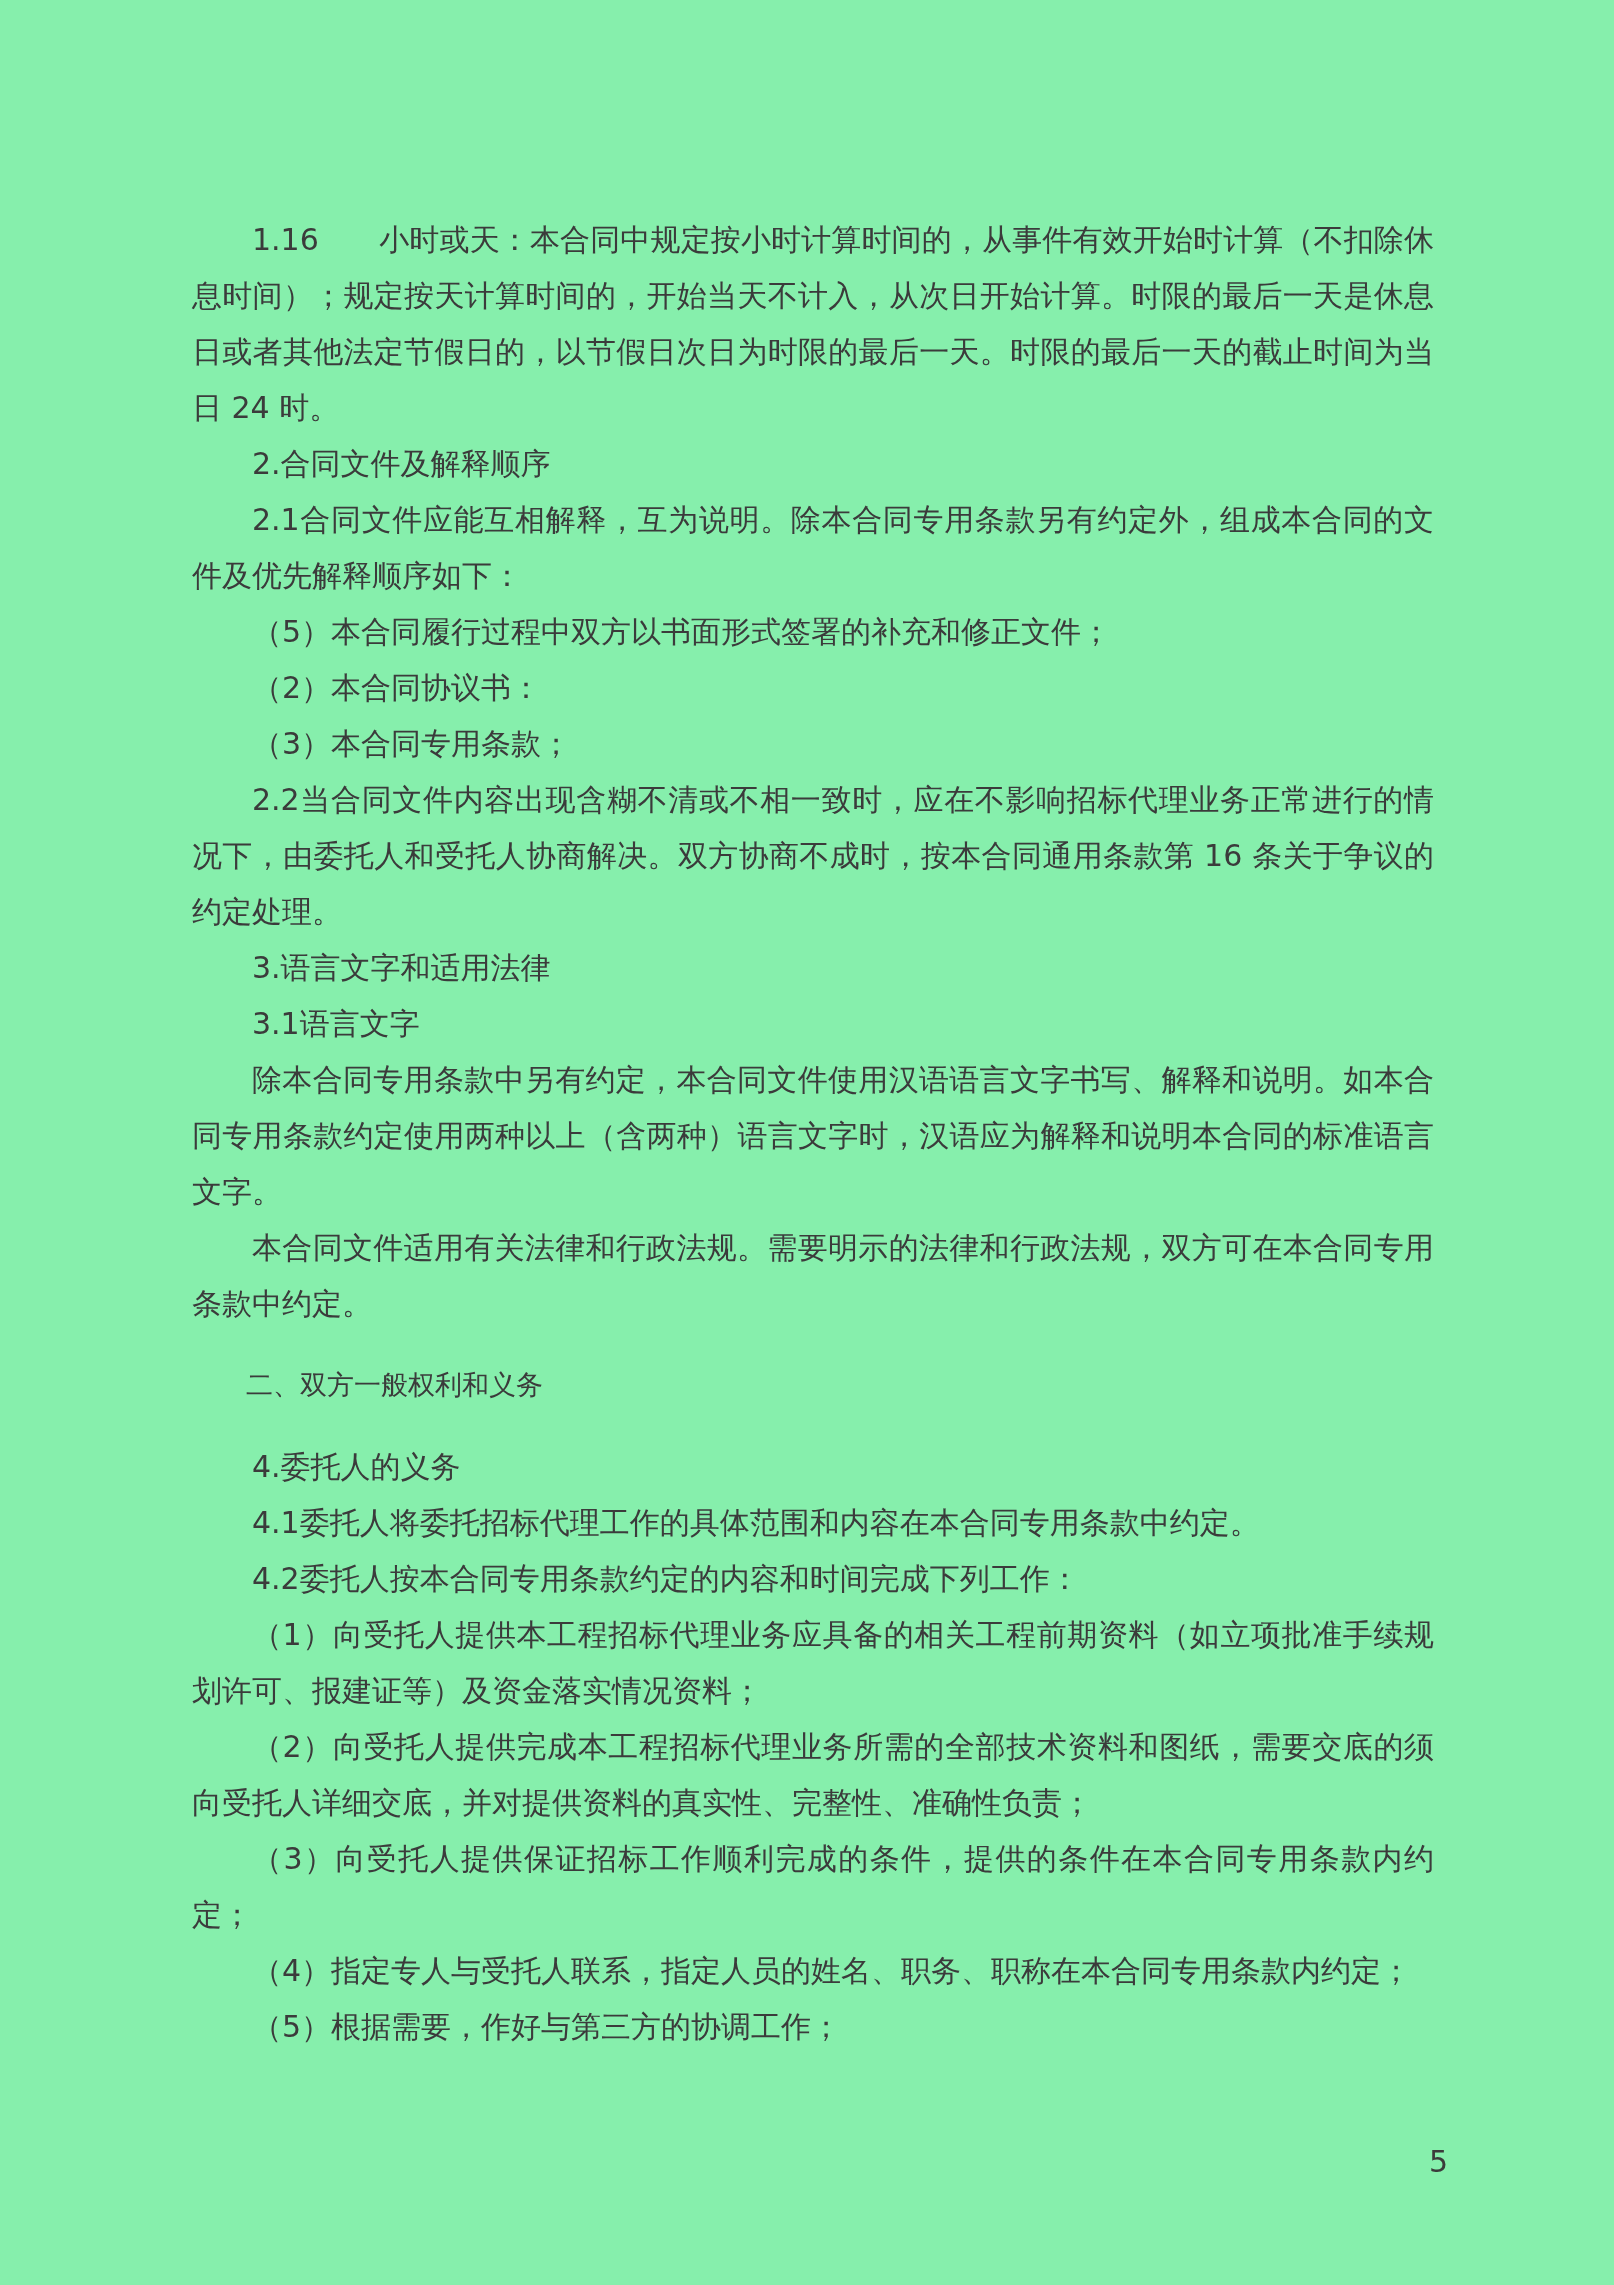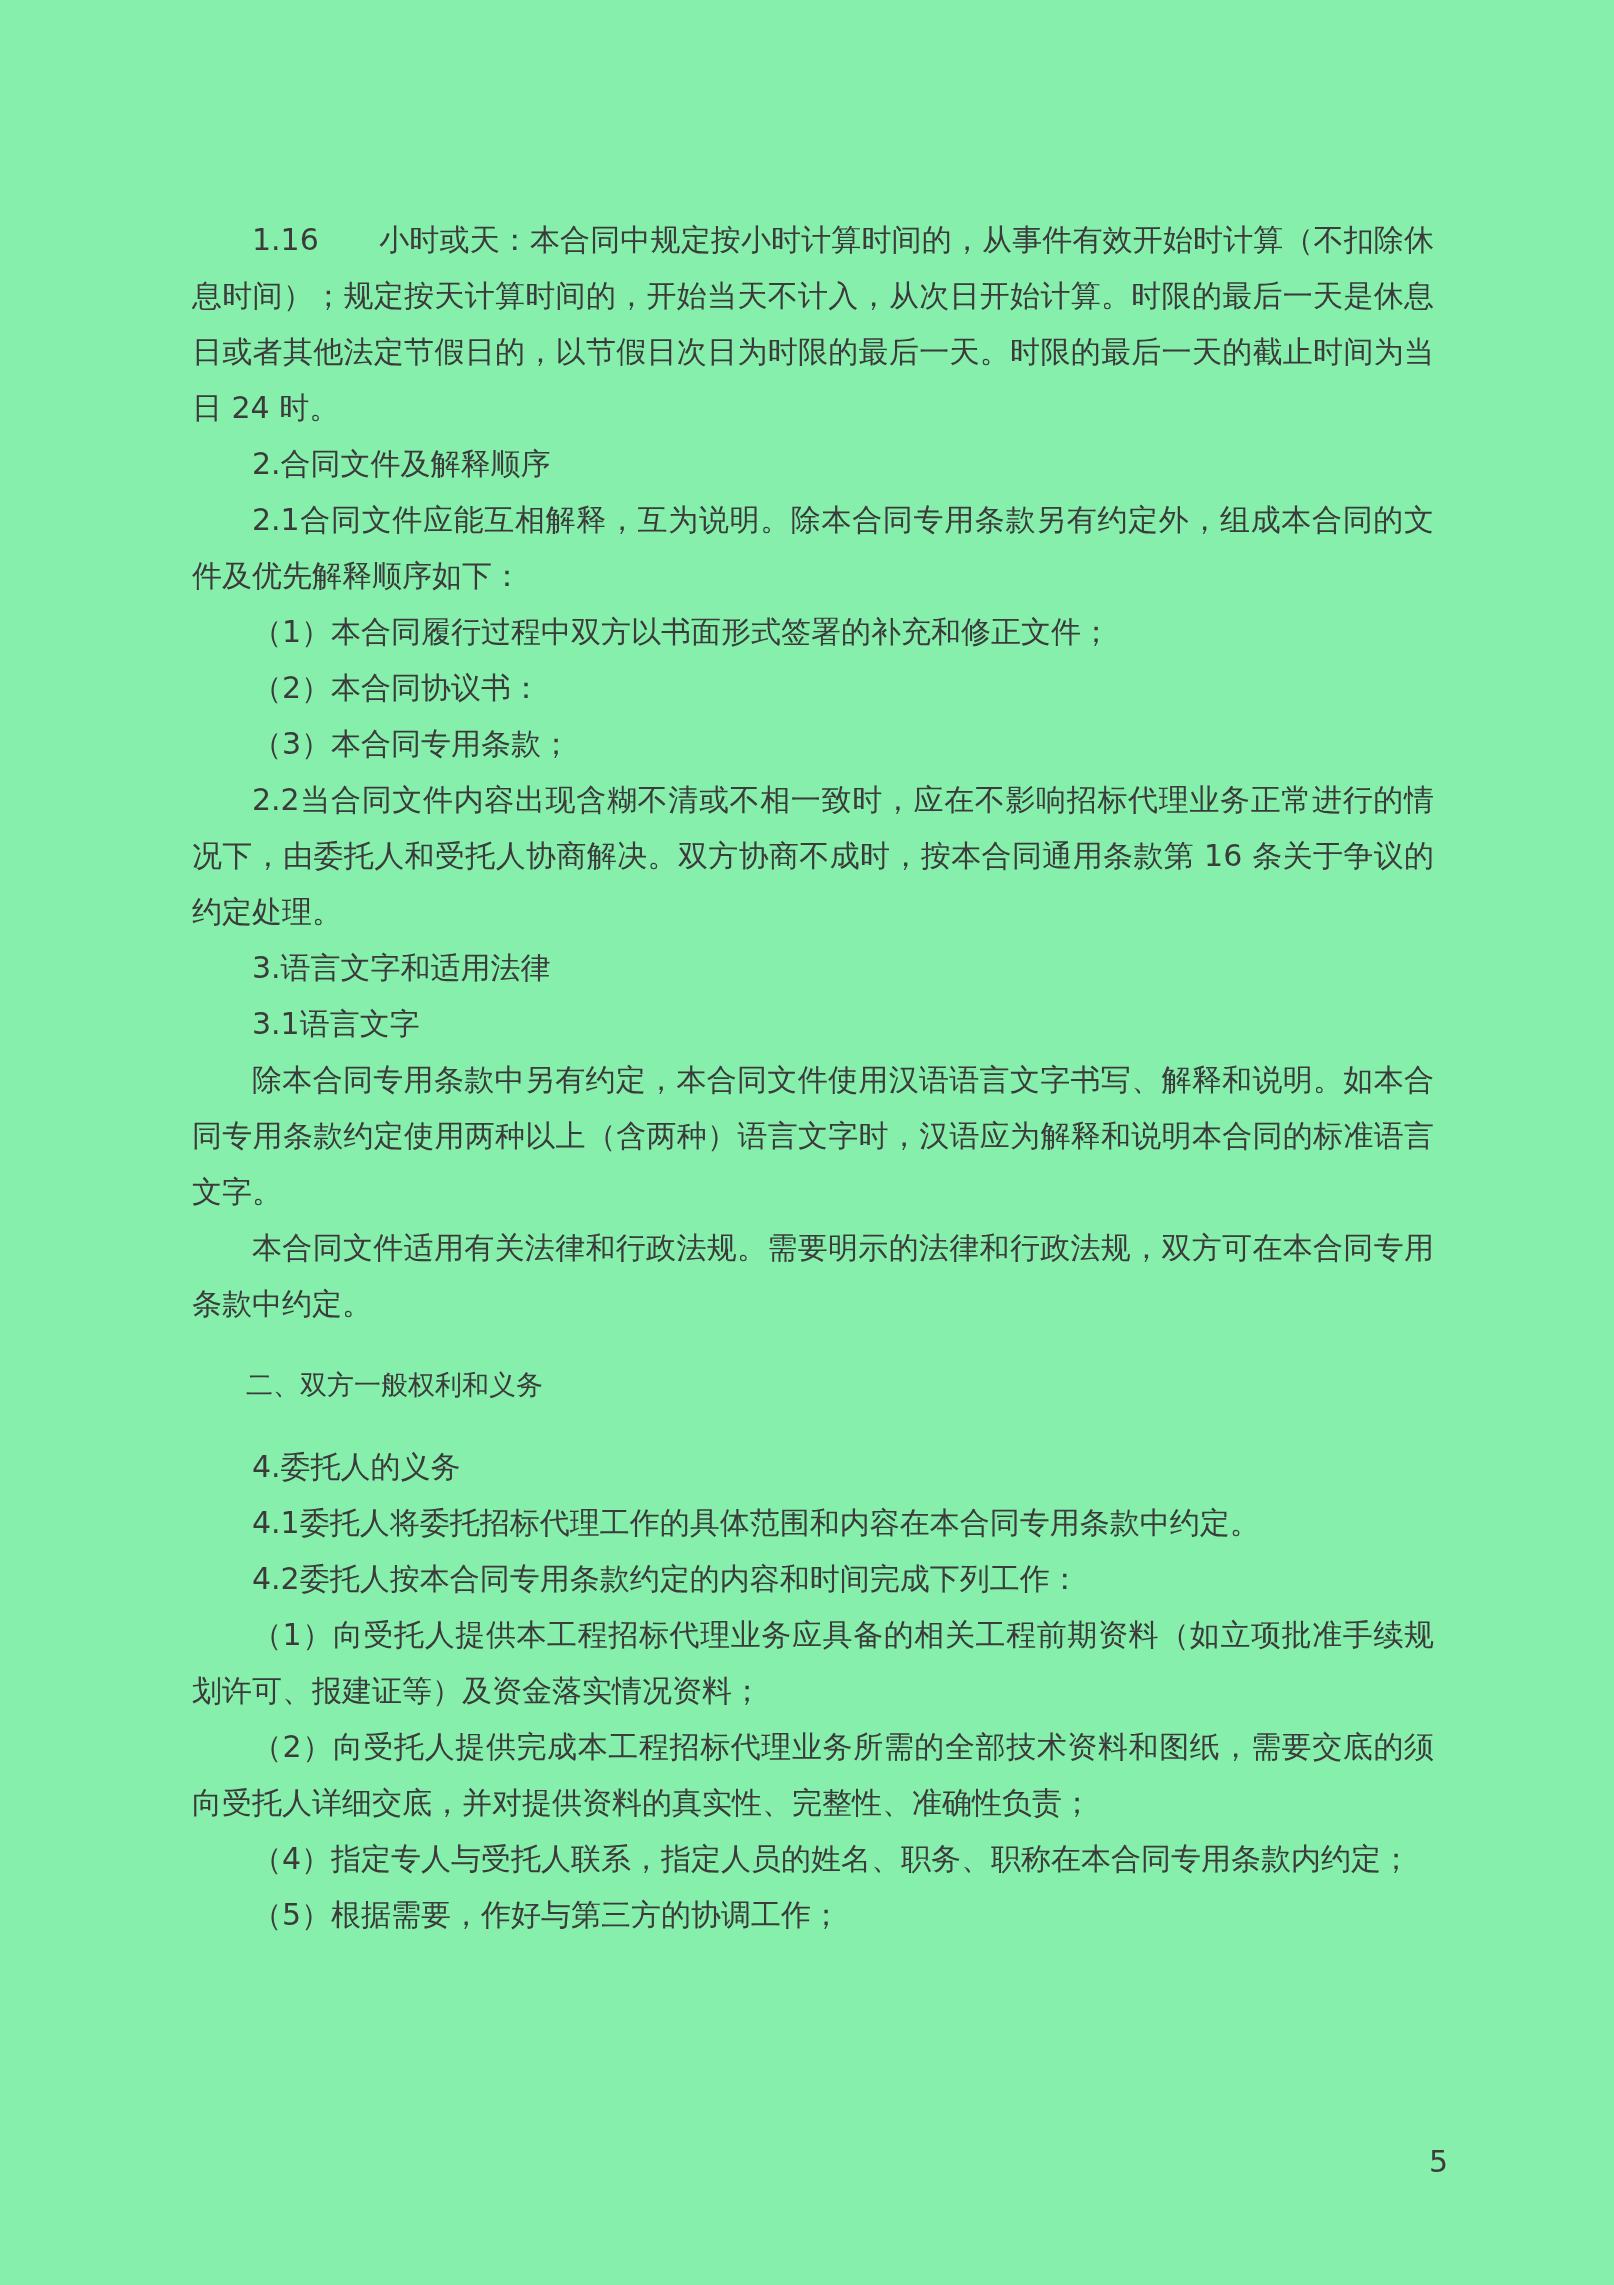--- a/index.html
+++ b/index.html
@@ -46,32 +46,33 @@
   }
 </style>
 </head>
 <body>
 
 <div class="page">
   <div class="content">
     <p class="para">1.16　　小时或天：本合同中规定按小时计算时间的，从事件有效开始时计算（不扣除休息时间）；规定按天计算时间的，开始当天不计入，从次日开始计算。时限的最后一天是休息日或者其他法定节假日的，以节假日次日为时限的最后一天。时限的最后一天的截止时间为当日 24 时。</p>
     <p class="para">2.合同文件及解释顺序</p>
     <p class="para">2.1合同文件应能互相解释，互为说明。除本合同专用条款另有约定外，组成本合同的文件及优先解释顺序如下：</p>
-    <p class="para">（1）本合同履行过程中双方以书面形式签署的补充和修正文件；</p>
+    <p class="para">（5）本合同履行过程中双方以书面形式签署的补充和修正文件；</p>
     <p class="para">（2）本合同协议书：</p>
     <p class="para">（3）本合同专用条款；</p>
     <p class="para">2.2当合同文件内容出现含糊不清或不相一致时，应在不影响招标代理业务正常进行的情况下，由委托人和受托人协商解决。双方协商不成时，按本合同通用条款第 16 条关于争议的约定处理。</p>
     <p class="para">3.语言文字和适用法律</p>
     <p class="para">3.1语言文字</p>
     <p class="para">除本合同专用条款中另有约定，本合同文件使用汉语语言文字书写、解释和说明。如本合同专用条款约定使用两种以上（含两种）语言文字时，汉语应为解释和说明本合同的标准语言文字。</p>
     <p class="para">本合同文件适用有关法律和行政法规。需要明示的法律和行政法规，双方可在本合同专用条款中约定。</p>
     <p class="section-heading">二、双方一般权利和义务</p>
     <p class="para">4.委托人的义务</p>
     <p class="para">4.1委托人将委托招标代理工作的具体范围和内容在本合同专用条款中约定。</p>
     <p class="para">4.2委托人按本合同专用条款约定的内容和时间完成下列工作：</p>
     <p class="para">（1）向受托人提供本工程招标代理业务应具备的相关工程前期资料（如立项批准手续规划许可、报建证等）及资金落实情况资料；</p>
     <p class="para">（2）向受托人提供完成本工程招标代理业务所需的全部技术资料和图纸，需要交底的须向受托人详细交底，并对提供资料的真实性、完整性、准确性负责；</p>
+    <p class="para">（3）向受托人提供保证招标工作顺利完成的条件，提供的条件在本合同专用条款内约定；</p>
     <p class="para">（4）指定专人与受托人联系，指定人员的姓名、职务、职称在本合同专用条款内约定；</p>
     <p class="para">（5）根据需要，作好与第三方的协调工作；</p>
   </div>
   <div class="page-number">5</div>
 </div>
 
 
 </body></html>

